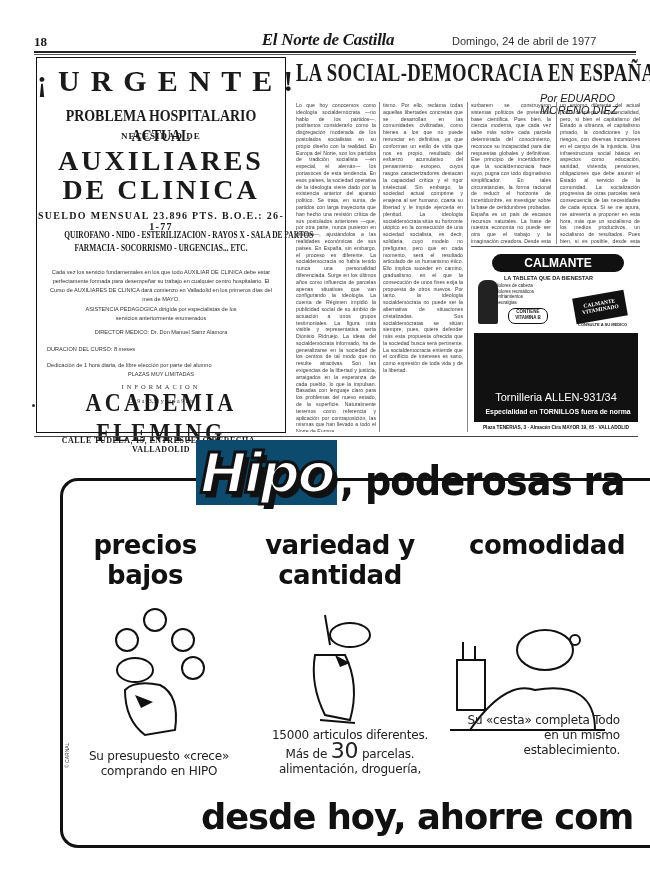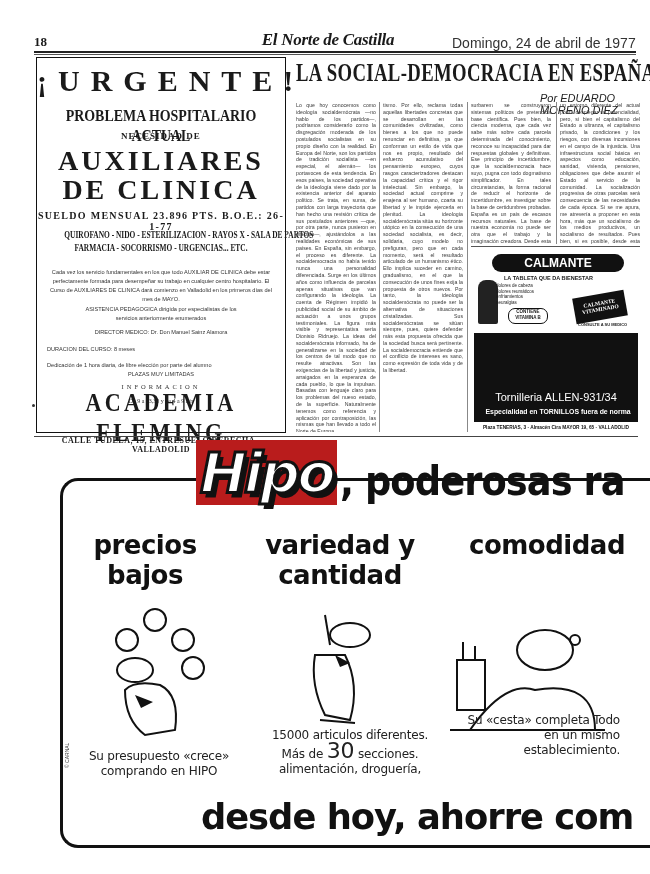--- a/index.html
+++ b/index.html
@@ -2,21 +2,21 @@
 <html><head>
   <meta charset="utf-8">
   <style>
     html, body { margin: 0; padding: 0; background: #fff; }
     body { width: 650px; height: 874px; position: relative; overflow: hidden; font-family: "Liberation Sans", sans-serif; color: #1a1a1a; }
     .abs { position: absolute; }
 
     
     #page-num { left: 34px; top: 34px; font: bold 13px "Liberation Serif", serif; }
     #masthead { left: 228px; top: 30px; width: 200px; text-align: center; font: bold italic 17px "Liberation Serif", serif; letter-spacing: -0.3px; }
-    #dateline { left: 452px; top: 35px; font-size: 14px; color: #333; }
+    #dateline { left: 452px; top: 35px; font-size: 11px; color: #333; }
     #rule-top { left: 34px; top: 51px; width: 602px; height: 2px; background: #222; }
     #rule-top2 { left: 34px; top: 54px; width: 602px; height: 1px; background: #555; }
 
     
     #ad-fleming { left: 36px; top: 57px; width: 250px; height: 376px; border: 1.5px solid #111; box-sizing: border-box; }
     .center { text-align: center; width: 100%; left: 0; }
     #urgente { top: 6px; font: bold 30px "Liberation Serif", serif; letter-spacing: 11px; }
     #problema { top: 48px; font: bold 17px "Liberation Serif", serif; transform: scaleX(0.82); }
     #necesidad { top: 73px; font: bold 9px "Liberation Serif", serif; letter-spacing: 1px; }
     #auxiliares { top: 88px; font: bold 28px "Liberation Serif", serif; letter-spacing: 3px; line-height: 30px; }
@@ -62,21 +62,21 @@
     #mahep-sub { top: 22px; font: bold 6.5px "Liberation Sans", sans-serif; color: #fff; letter-spacing: 0.3px; }
     #mahep-l1 { top: 58px; font: 11px "Liberation Sans", sans-serif; color: #fff; }
     #mahep-l2 { top: 60px; font: 11px "Liberation Sans", sans-serif; color: #fff; margin-top: 36px; }
     #mahep-l3 { top: 74px; font: bold 8px "Liberation Sans", sans-serif; color: #fff; transform: scaleX(0.86); transform-origin: center top; }
     #mahep-addr { left: 0; top: 89px; width: 164px; height: 11px; background: #fff; color: #111; font: bold 4.8px "Liberation Sans", sans-serif; text-align: center; line-height: 11px; }
 
     #rule-mid { left: 34px; top: 436px; width: 604px; height: 1px; background: #444; }
 
     
     #hipo-frame { left: 60px; top: 478px; width: 600px; height: 370px; border: 3.5px solid #111; border-right: none; border-radius: 18px 0 0 18px; box-sizing: border-box; }
-    #hipo-logo { left: 196px; top: 440px; font: bold italic 56px "DejaVu Sans", sans-serif; color: #fff; letter-spacing: -3px; -webkit-text-stroke: 3px #111; text-shadow: 4px 5px 0 #111; background: #b91c1c; padding: 0 4px; }
+    #hipo-logo { left: 196px; top: 440px; font: bold italic 56px "DejaVu Sans", sans-serif; color: #fff; letter-spacing: -3px; -webkit-text-stroke: 3px #111; text-shadow: 4px 5px 0 #111; background: #0c4a6e; padding: 0 4px; }
     #hipo-tagline { left: 340px; top: 458px; font: bold 40px "DejaVu Sans", sans-serif; letter-spacing: -1px; color: #111; white-space: nowrap; transform: scaleX(0.92); transform-origin: left top; }
     .pill { font: bold 26px "DejaVu Sans", sans-serif; line-height: 30px; color: #111; text-align: center; letter-spacing: -0.5px; }
     #pill1 { left: 80px; top: 530px; width: 130px; }
     #pill2 { left: 255px; top: 530px; width: 170px; }
     #pill3 { left: 445px; top: 530px; width: 180px; }
     .caption { font: 12px "DejaVu Sans", sans-serif; color: #222; text-align: center; line-height: 15px; letter-spacing: -0.2px; }
     #cap1 { left: 74px; top: 749px; width: 170px; }
     #cap2 { left: 240px; top: 728px; width: 220px; }
     #cap3 { left: 450px; top: 713px; width: 170px; text-align: right; }
     .big30 { font-size: 22px; line-height: 15px; }
@@ -178,19 +178,19 @@
   <circle cx="130" cy="20" r="5" fill="none" stroke="#111" stroke-width="2"></circle>
   <path d="M25 110 Q 60 60 90 70 Q 150 60 150 110 Z" fill="none" stroke="#111" stroke-width="2"></path>
   <rect x="12" y="40" width="28" height="50" fill="none" stroke="#111" stroke-width="2"></rect>
   <path d="M18 40 L 18 22 M 30 40 L 30 26" stroke="#111" stroke-width="2"></path>
   <path d="M5 110 L 160 110" stroke="#111" stroke-width="2"></path>
 </svg>
 
 <div class="abs caption" id="cap1">Su presupuesto «crece» comprando en HIPO</div>
 <div class="abs caption" id="cap2">
   <div>15000 articulos diferentes.</div>
-  <div><span>Más de </span><span class="big30">30</span><span> secciones.</span></div>
+  <div><span>Más de </span><span class="big30">30</span><span> parcelas.</span></div>
   <div>alimentación, droguería,</div>
 </div>
 <div class="abs caption" id="cap3">Su «cesta» completa Todo en un mismo establecimiento.</div>
 
 <div class="abs" id="credit">© CARNAL</div>
 <div class="abs" id="closing">desde hoy, ahorre com</div>
 
 </body></html>

